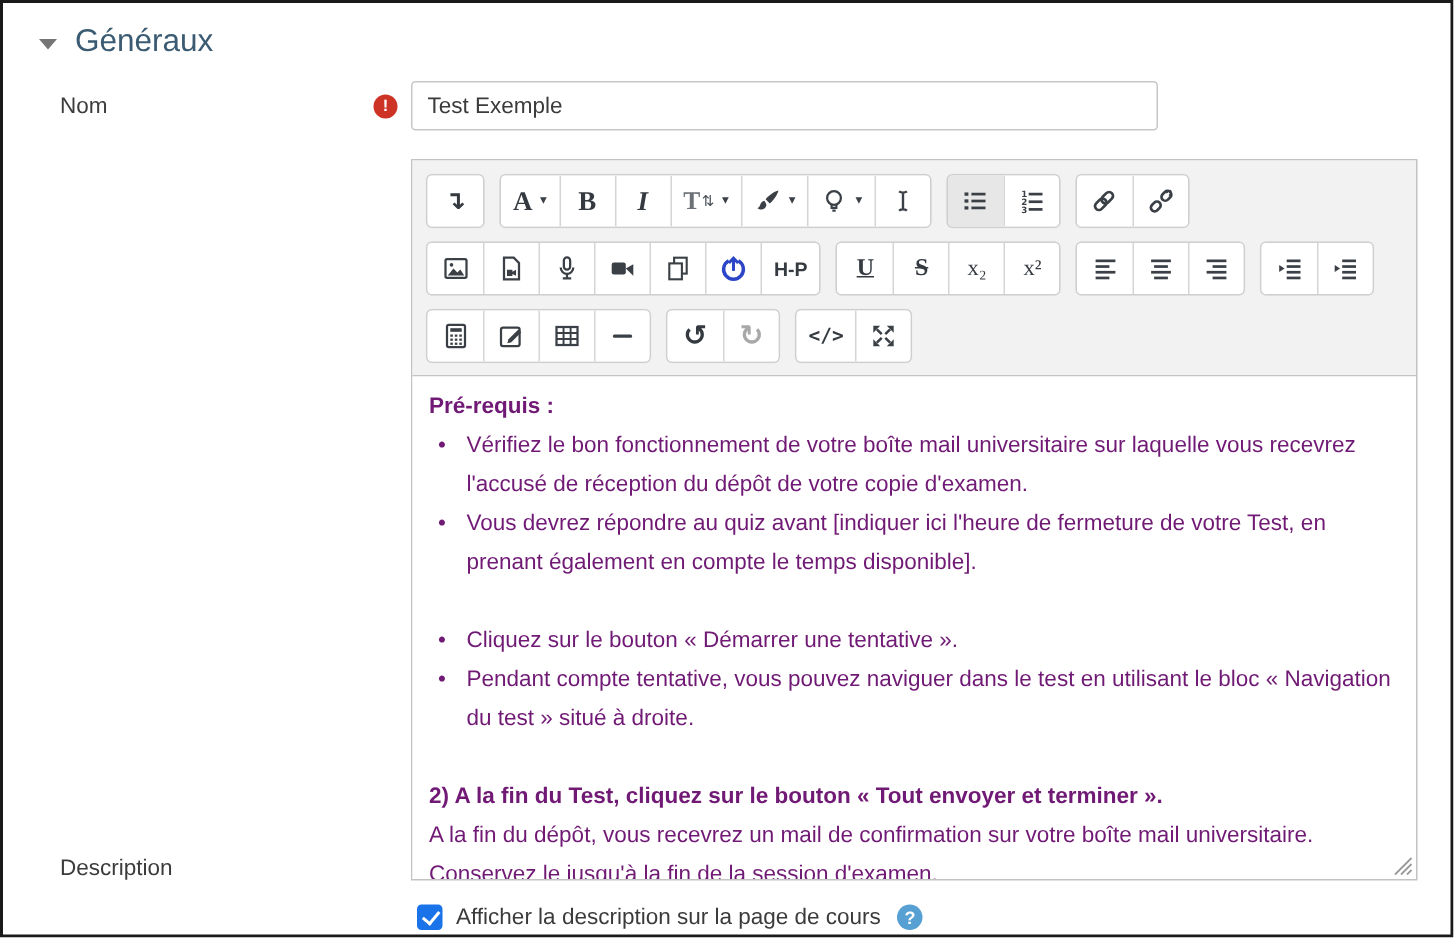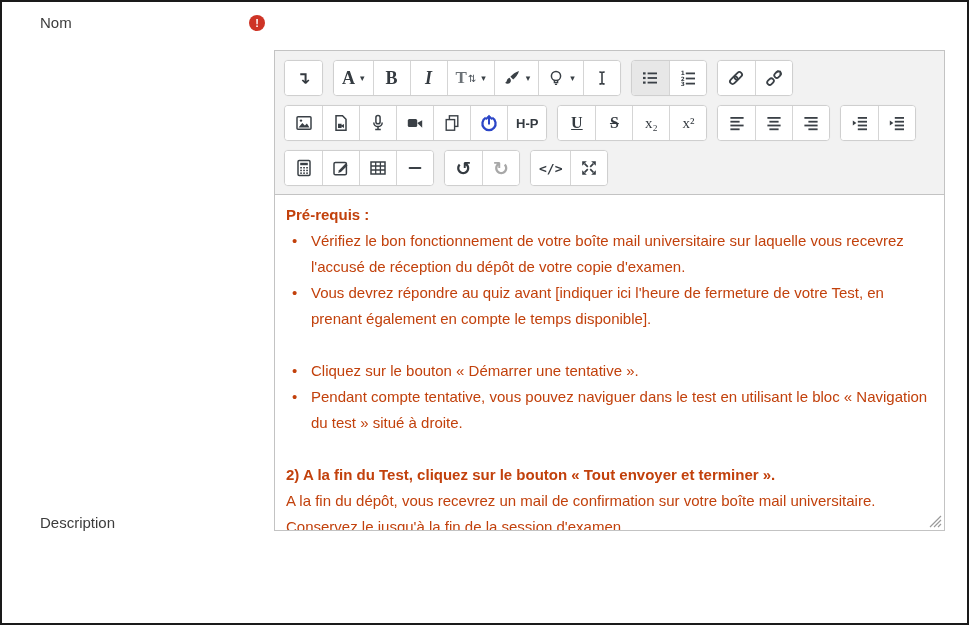--- a/index.html
+++ b/index.html
@@ -52,47 +52,52 @@
   .g-S { font-family:"Liberation Serif",serif; font-size:16px; font-weight:bold; text-decoration:line-through; }
   .g-sub,.g-sup { font-family:"Liberation Serif",serif; font-size:15px; font-weight:normal; }
   .g-h5p { font-size:13px; font-weight:bold; letter-spacing:0; }
   .g-code { font-size:13px; font-weight:bold; font-family:"DejaVu Sans Mono",monospace; }
   .g-undo { font-size:19px; font-weight:bold; font-family:"DejaVu Sans",sans-serif; color:#343a40; }
   .g-redo { font-size:19px; font-weight:bold; font-family:"DejaVu Sans",sans-serif; color:#a8a8a8; }
   .ic { width:18px; height:18px; display:block; }
 
   
   .doc { background:#fff; height:335px; padding:7px 11px; font-size:15px; line-height:26px;
-         color:#c2410c; position:relative; overflow:hidden; }
+         color:#701a75; position:relative; overflow:hidden; }
   .doc .b { font-weight:bold; }
   .bullet-item { display:flex; }
   .bullet-dot { width:10px; margin-left:6px; margin-right:9px; flex-shrink:0; }
   .spc { height:26px; }
   .resize-handle { position:absolute; right:2px; bottom:2px; width:13px; height:13px; cursor:nwse-resize; }
 
   
   .footer-row { display:flex; align-items:center; margin-left:254px; margin-top:16px; gap:9px; }
   .cbox { width:17px; height:17px; background:#1a73e8; border-radius:3px; position:relative; cursor:pointer; flex-shrink:0; }
   .cbox::after { content:""; position:absolute; left:5.5px; top:2.2px; width:4.5px; height:9px;
                  border:solid #fff; border-width:0 2px 2px 0; transform:rotate(40deg); }
   .cb-label { font-size:15px; color:#3b3b3b; }
   .help-badge { width:17px; height:17px; border-radius:50%; background:#57a0d3; color:#fff; font-size:12px;
                 font-weight:bold; display:flex; align-items:center; justify-content:center; cursor:pointer; margin-left:2px; }
 </style>
 </head>
 <body>
 
 <div class="page">
 
+  <div class="sec-head">
+    <span class="caret-down"></span>
+    <span class="sec-title">Généraux</span>
+  </div>
 
   <div class="form-row row-nom">
     <div class="label-col">
       <span class="f-label">Nom</span>
       <span class="req-badge">!</span>
     </div>
+    <input class="txt-input" type="text" value="Test Exemple" style="">
   </div>
 
   <div class="form-row row-desc">
     <div class="label-col">
       <span class="f-label">Description</span>
     </div>
 
     <div class="editor-wrap">
       <div class="atto-toolbar">
 
@@ -389,14 +394,19 @@
         <p class="b">2) A la fin du Test, cliquez sur le bouton « Tout envoyer et terminer ».</p>
         <p>A la fin du dépôt, vous recevrez un mail de confirmation sur votre boîte mail universitaire. Conservez le jusqu'à la fin de la session d'examen.</p>
 
         <svg class="resize-handle" viewBox="0 0 13 13">
           <path d="M12 1 L1 12 M12 5 L5 12 M12 9 L9 12" stroke="#9a9a9a" stroke-width="1.2" fill="none"></path>
         </svg>
       </div>
     </div>
   </div>
 
+  <div class="footer-row">
+    <span class="cbox"></span>
+    <span class="cb-label">Afficher la description sur la page de cours</span>
+    <span class="help-badge">?</span>
+  </div>
 
 </div>
 
 </body></html>

